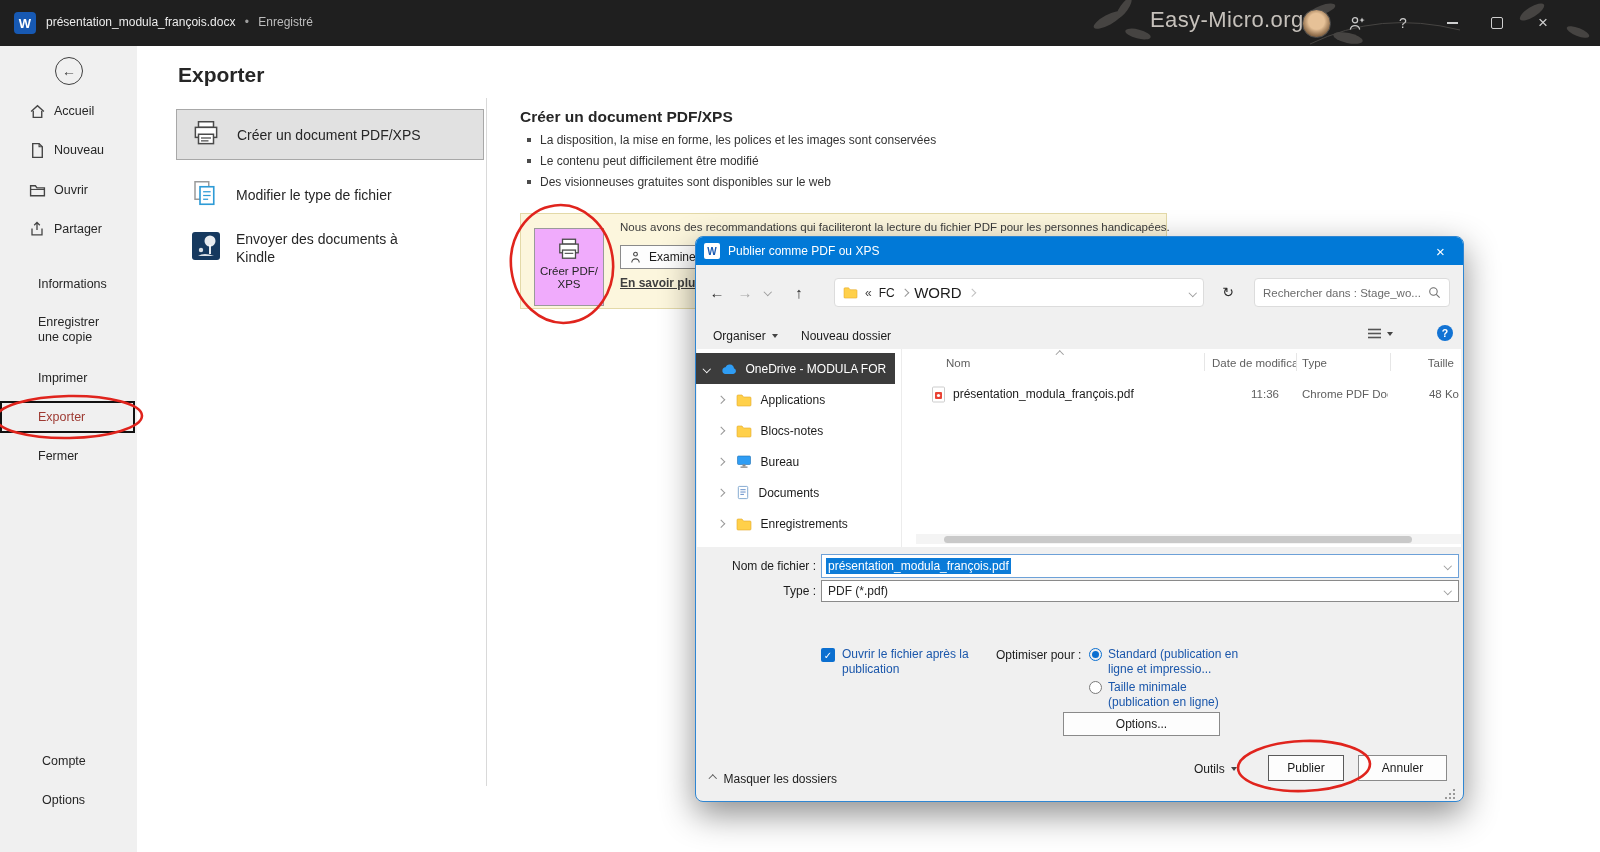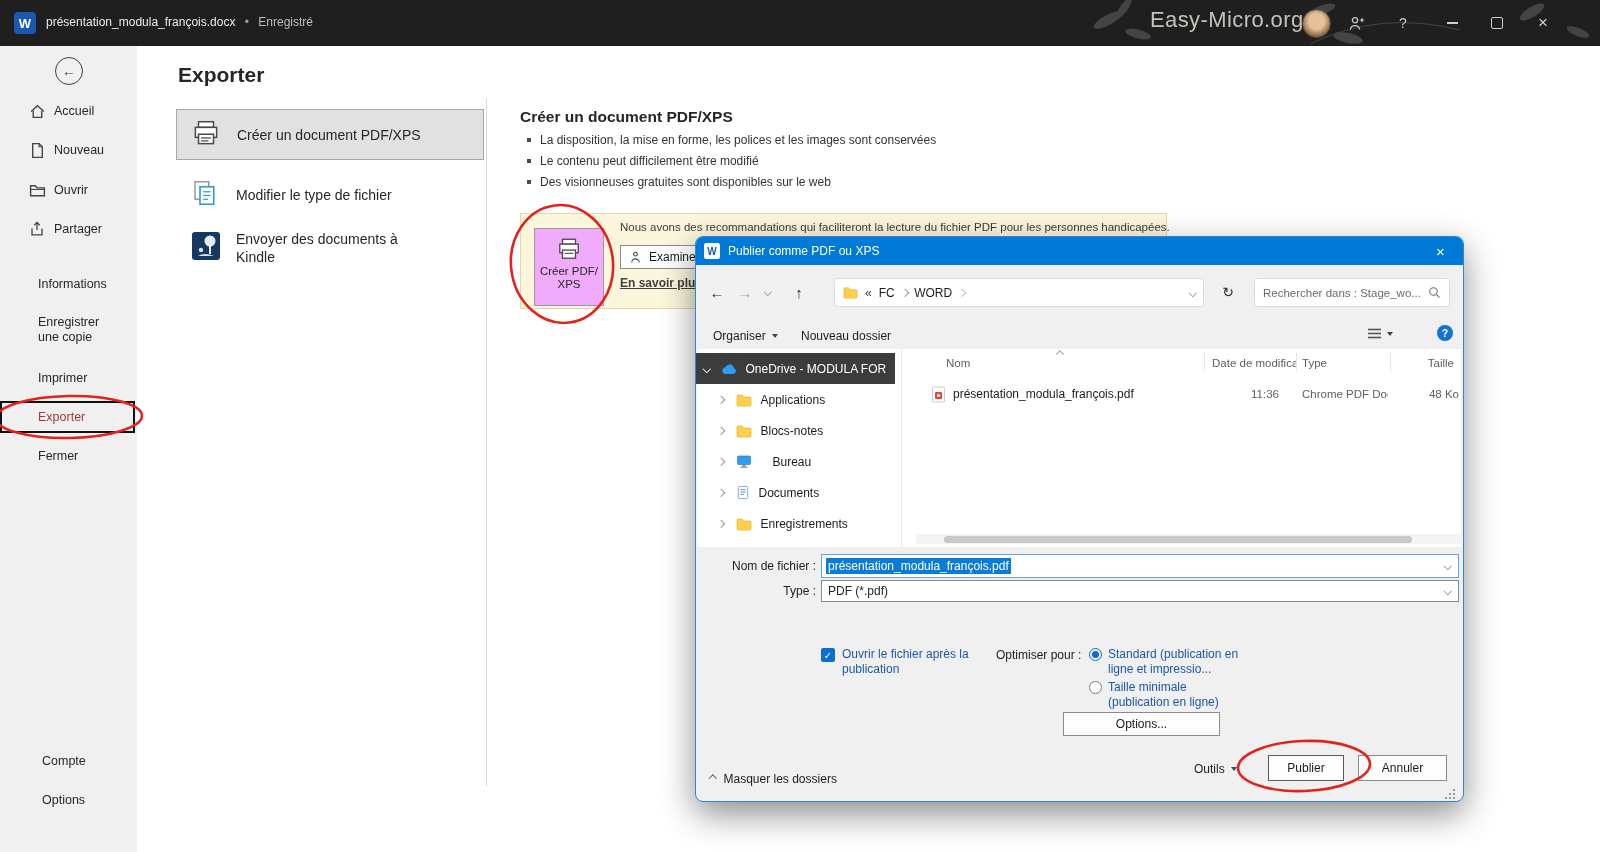--- a/index.html
+++ b/index.html
@@ -256,21 +256,21 @@
 
     <div class="abs flex" style="left:138px;top:41px;width:370px;height:29px;background:#fff;border:1px solid #dcdcdc;border-radius:4px;box-sizing:border-box;padding:0 8px;gap:7px;">
       <span style="display:inline-flex;">
         <svg width="15" height="13" viewBox="0 0 16 14">
             <path d="M1 3 a1 1 0 0 1 1-1 h4 l1.5 2 H14 a1 1 0 0 1 1 1 v7 a1 1 0 0 1 -1 1 H2 a1 1 0 0 1 -1 -1 Z" fill="#ffd04a" stroke="#e3a828" stroke-width="0.6"></path>
           </svg>
       </span>
       <span style="font-size:12px;color:#444;">«</span>
       <span style="font-size:12px;color:#1b1b1b;">FC</span>
       <span class="chv right small lite"></span>
-      <span style="font-size:12px;color:#1b1b1b;">WORD</span>
+      <span style="font-size:15px;color:#1b1b1b;">WORD</span>
       <span class="chv right small lite" style="opacity:.6;"></span>
       <span style="flex:1;"></span>
       <span class="chv down small lite"></span>
     </div>
     <div class="abs navbtn" style="left:519px;top:41px;font-size:14px;">↻</div>
 
     <div class="abs flex" style="left:558px;top:41px;width:196px;height:29px;background:#fff;border:1px solid #dcdcdc;border-radius:4px;box-sizing:border-box;padding:0 8px;">
       <span class="nw" style="font-size:11.5px;color:#6b6b6b;overflow:hidden;flex:1;">Rechercher dans : Stage_wo...</span>
       <span style="display:inline-flex;margin-left:4px;">
         <svg width="13" height="13" viewBox="0 0 15 15">
@@ -331,21 +331,21 @@
     </div>
     <div class="treerow" style="top:209px;">
       <span class="chv right small lite" style="margin-left:22px;"></span>
       <span style="margin-left:12px;display:inline-flex;">
           <svg width="16" height="15" viewBox="0 0 16 15">
             <rect x="1.5" y="2" width="13" height="8.5" rx="1" fill="#2f9df4" stroke="#1b6fb3" stroke-width="0.6"></rect>
             <rect x="6.5" y="10.5" width="3" height="2" fill="#8a8a8a"></rect>
             <rect x="4.5" y="12.5" width="7" height="1.3" fill="#8a8a8a"></rect>
           </svg>
         </span>
-      <span style="margin-left:21px;">Bureau</span>
+      <span style="margin-left:9px;">Bureau</span>
     </div>
     <div class="treerow" style="top:240px;">
       <span class="chv right small lite" style="margin-left:22px;"></span>
       <span style="margin-left:12px;display:inline-flex;">
           <svg width="14" height="15" viewBox="0 0 14 16">
             <rect x="2" y="1.5" width="10" height="13" rx="1" fill="#fff" stroke="#7fa6cf" stroke-width="1"></rect>
             <line x1="4.2" y1="5" x2="9.8" y2="5" stroke="#5b87c5" stroke-width="1"></line>
             <line x1="4.2" y1="7.5" x2="9.8" y2="7.5" stroke="#5b87c5" stroke-width="1"></line>
             <line x1="4.2" y1="10" x2="8" y2="10" stroke="#5b87c5" stroke-width="1"></line>
           </svg>

